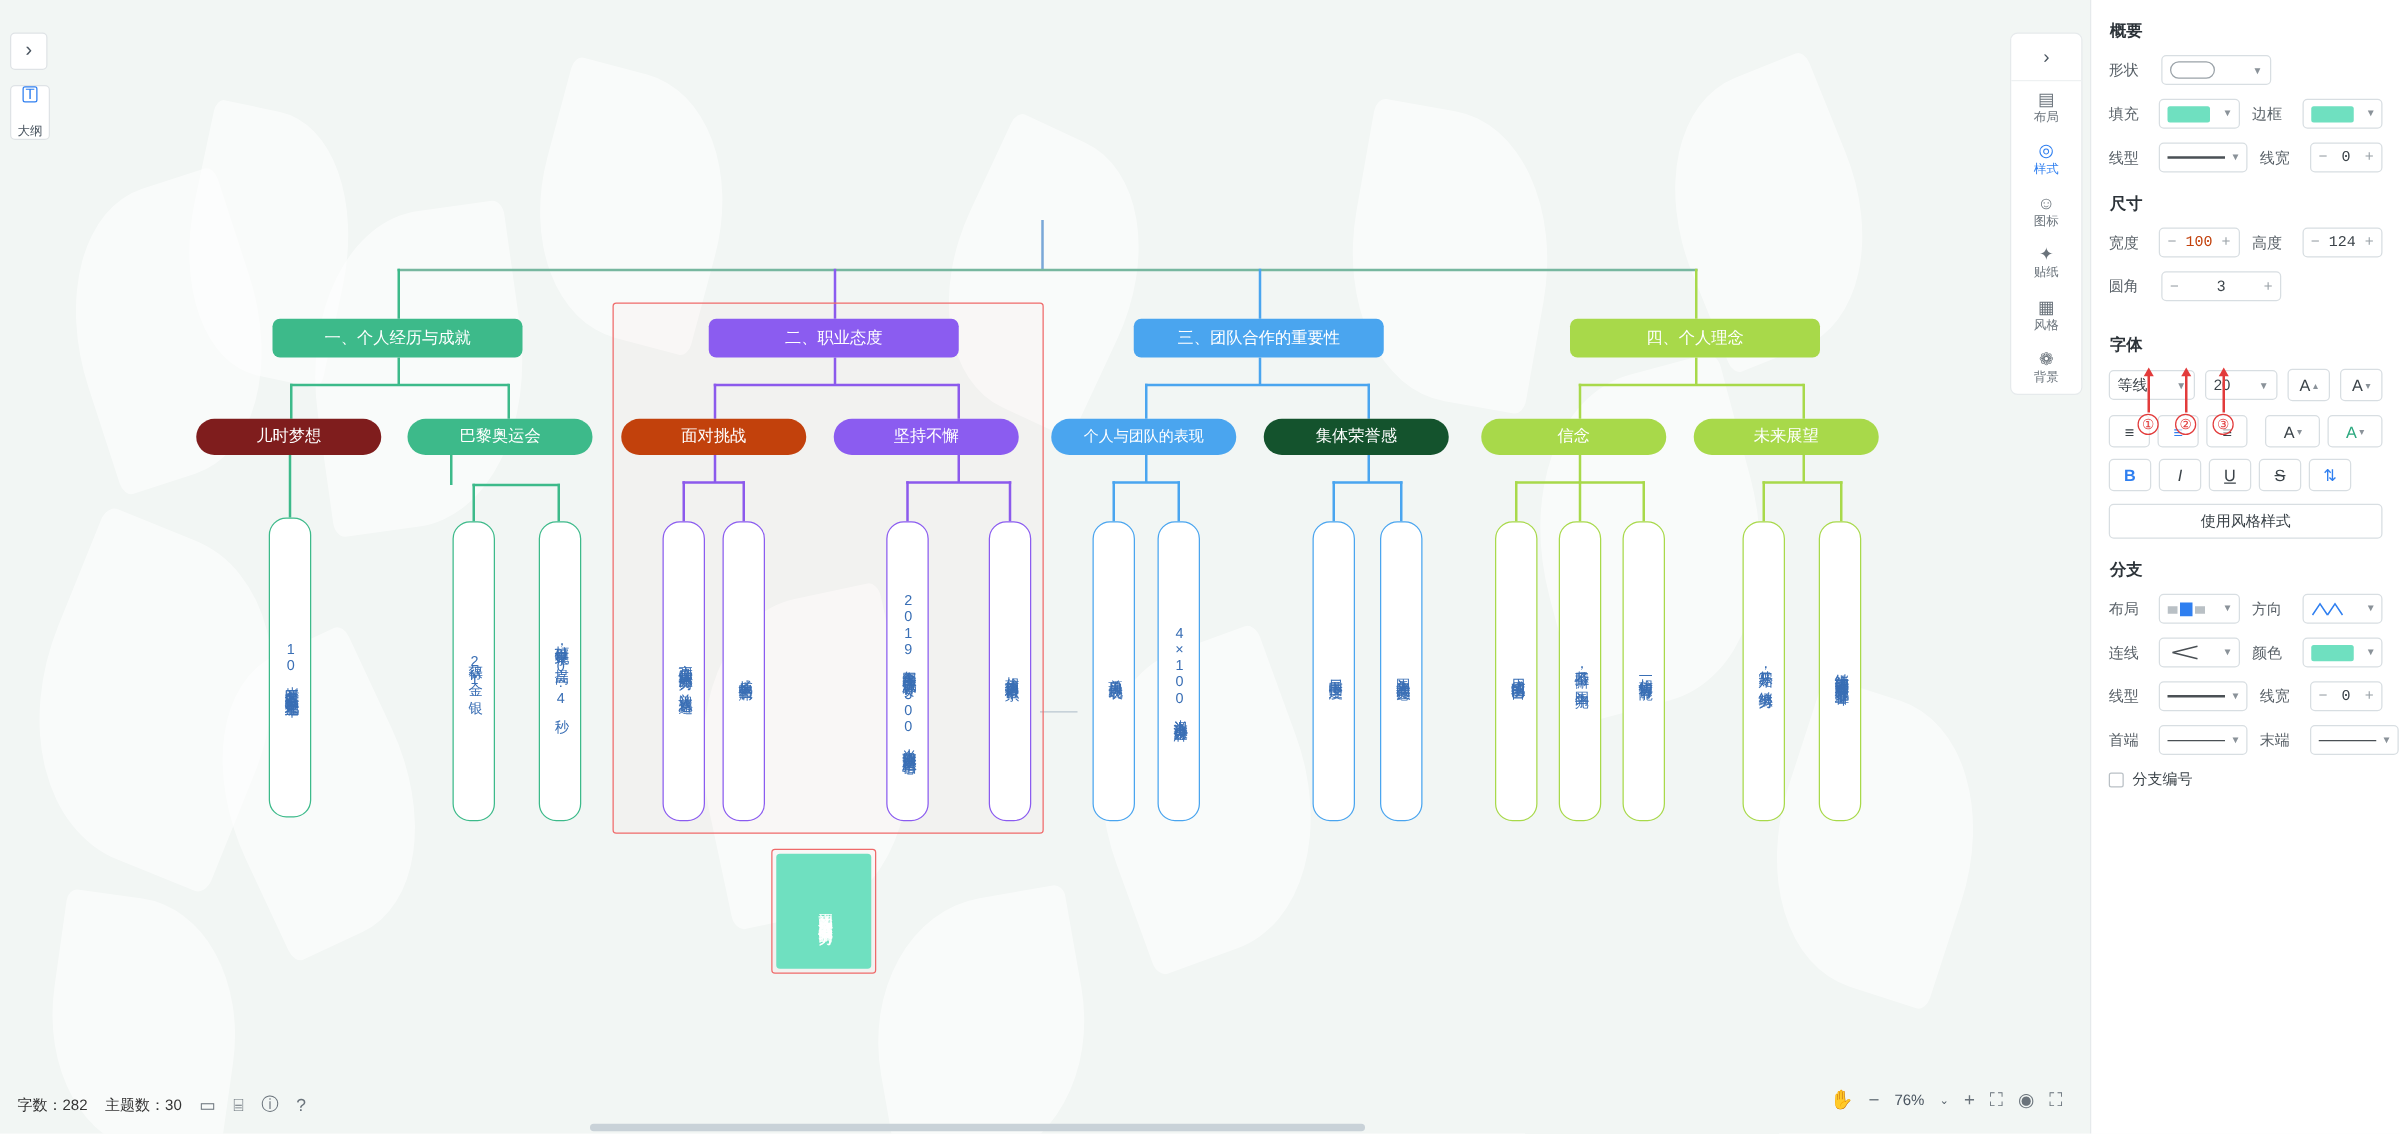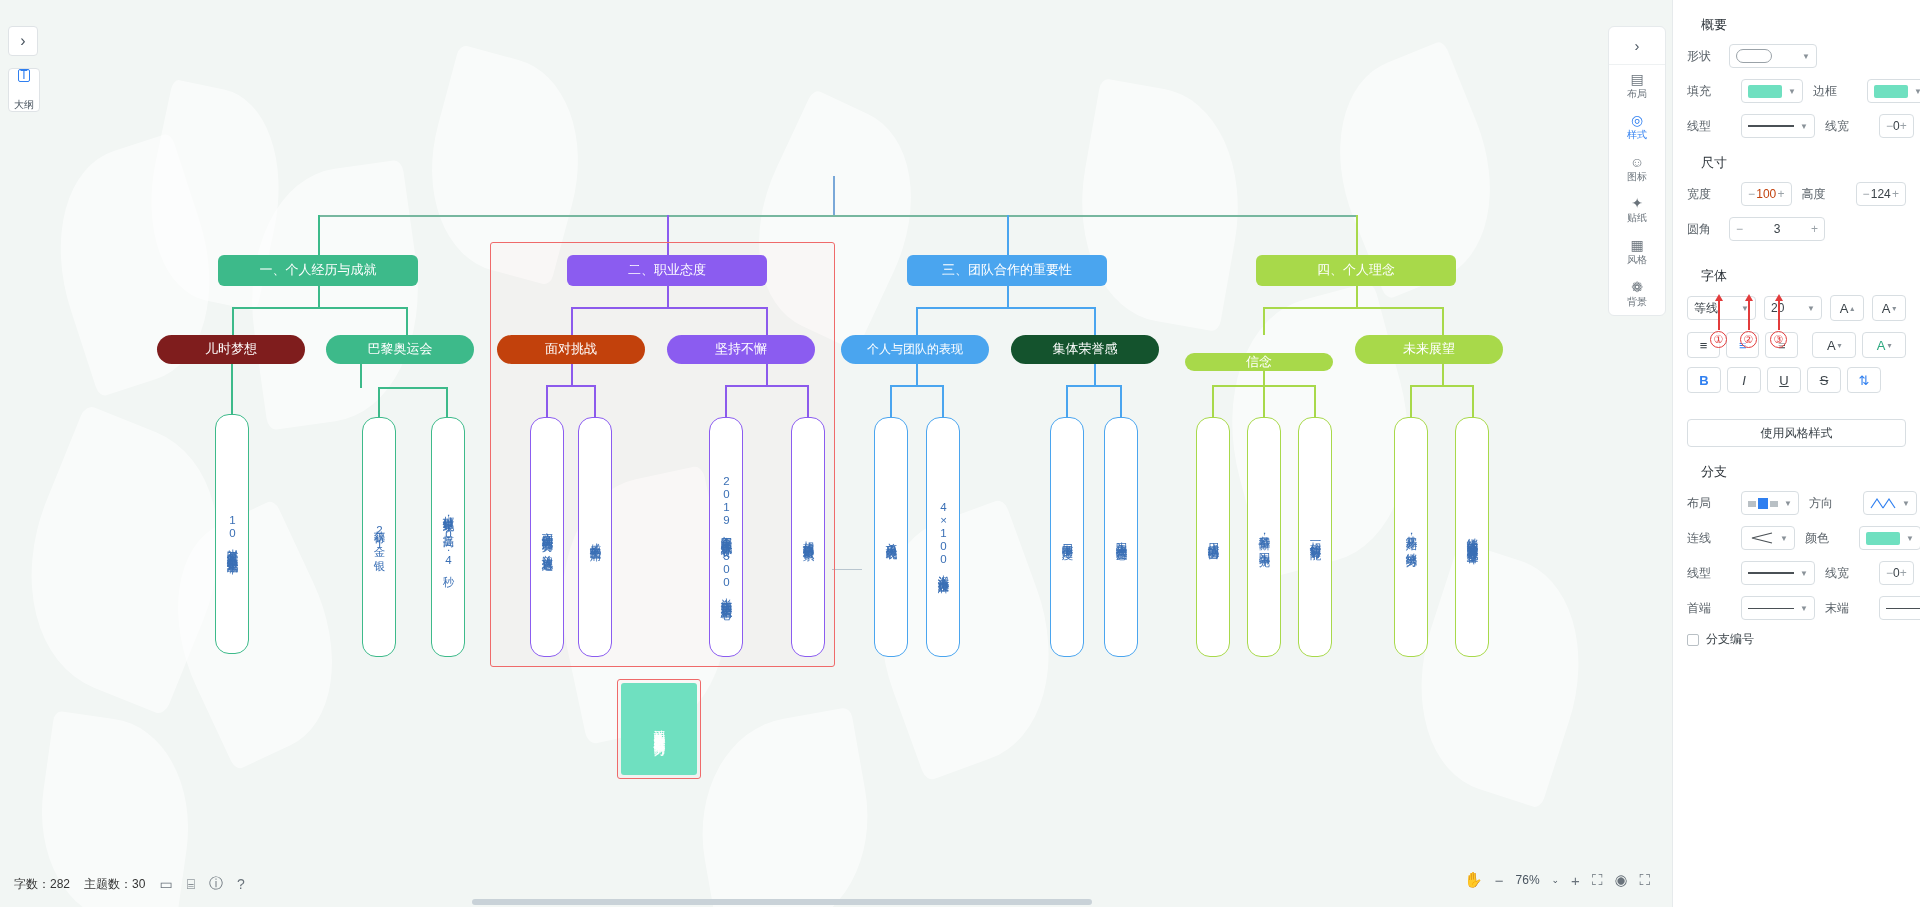--- a/index.html
+++ b/index.html
@@ -110,21 +110,21 @@
     position:absolute; left:472px; bottom:2px; width:620px; height:6px;
     background:#c9d2d8; border-radius:3px; z-index:40;
   }
 
   
   #panel {
     position:absolute; left:1672px; top:0; width:248px; height:907px;
     background:#fff; border-left:1px solid #e6eaec;
     padding:12px 14px; font-size:12px; color:#3b4349;
   }
-  .sec-title { font-size:13px; font-weight:normal; color:#2b3238; margin:4px 14px 10px; }
+  .sec-title { font-size:13px; font-weight:bold; color:#2b3238; margin:4px 1px 10px; }
   .row { display:flex; align-items:center; margin-bottom:11px; gap:8px; }
   .lbl { width:34px; color:#5a6269; flex:0 0 auto; font-size:12px; }
   .ctl {
     height:24px; border:1px solid #d8dee2; border-radius:4px; background:#fff;
     display:flex; align-items:center; padding:0 6px; gap:6px; flex:1 1 auto;
     position:relative;
   }
   .ctl .caret { margin-left:auto; font-size:8px; color:#8a9299; }
   .swatch { width:34px; height:13px; border-radius:2px; background:#6fe0c0; }
   .pill { width:36px; height:14px; border:1px solid #9aa2a8; border-radius:8px; }
@@ -132,35 +132,35 @@
   .line-sample.thin { border-top:1px solid #4a5055; }
   .num-ctl {
     height:24px; border:1px solid #d8dee2; border-radius:4px; background:#fff;
     display:flex; align-items:center; justify-content:space-between; padding:0 6px;
     flex:1 1 auto; color:#3b4349;
   }
   .num-ctl .pm { color:#9aa2a8; font-size:12px; }
   .num-ctl .val { font-size:12px; }
   .num-ctl.dim .val { color:#c2410c; }
   .two { display:flex; gap:10px; }
-  .two > .grp { display:flex; align-items:center; gap:20px; flex:1 1 0; }
+  .two > .grp { display:flex; align-items:center; gap:6px; flex:1 1 0;font-family:Liberation Mono, monospace; }
 
   .btnrow { display:flex; gap:6px; margin-bottom:9px; }
   .sqbtn {
     width:34px; height:26px; border:1px solid #d8dee2; border-radius:4px; background:#fff;
     display:flex; align-items:center; justify-content:center; color:#3b4349; font-size:13px;
   }
   .sqbtn.wide { width:45px; }
   .sqbtn.bluetext { color:#2f7ff0; }
   .sqbtn .mini { font-size:8px; margin-left:2px; color:#8a9299;}
 
   #style-btn {
     height:28px; border:1px solid #d8dee2; border-radius:4px; background:#fff;
     display:flex; align-items:center; justify-content:center; font-size:12px; color:#3b4349;
-    margin:26px 0 16px;
+    margin:10px 0 16px;
   }
   .chk { display:flex; align-items:center; gap:7px; margin-top:6px; }
   .chkbox { width:12px; height:12px; border:1px solid #b9c0c5; border-radius:2px; }
 
   
   .anno {
     position:absolute; width:17px; height:17px; border-radius:50%;
     border:1.5px solid #e23b3b; color:#e23b3b; font-size:11px;
     display:flex; align-items:center; justify-content:center; z-index:60;
     background:rgba(255,255,255,.6);
@@ -307,21 +307,21 @@
   <div class="node" style="left:567px;top:255px;width:200px;height:31px;background:#8b5cf0">二、职业态度</div>
   <div class="node" style="left:907px;top:255px;width:200px;height:31px;background:#4aa5ef">三、团队合作的重要性</div>
   <div class="node" style="left:1256px;top:255px;width:200px;height:31px;background:#a8d94a">四、个人理念</div>
 
   <div class="node" style="left:157px;top:335px;width:148px;height:29px;background:#7f1d1d;border-radius:15px">儿时梦想</div>
   <div class="node" style="left:326px;top:335px;width:148px;height:29px;background:#3dba8a;border-radius:15px">巴黎奥运会</div>
   <div class="node" style="left:497px;top:335px;width:148px;height:29px;background:#c2410c;border-radius:15px">面对挑战</div>
   <div class="node" style="left:667px;top:335px;width:148px;height:29px;background:#8b5cf0;border-radius:15px">坚持不懈</div>
   <div class="node" style="left:841px;top:335px;width:148px;height:29px;background:#4aa5ef;border-radius:15px;font-size:12px">个人与团队的表现</div>
   <div class="node" style="left:1011px;top:335px;width:148px;height:29px;background:#14532d;border-radius:15px">集体荣誉感</div>
-  <div class="node" style="left:1185px;top:353px;width:148px;height:18px;background:#a8d94a;border-radius:15px">信念</div>
+  <div class="node" style="left:1185px;top:335px;width:148px;height:29px;background:#a8d94a;border-radius:15px">信念</div>
   <div class="node" style="left:1355px;top:335px;width:148px;height:29px;background:#a8d94a;border-radius:15px">未来展望</div>
 
   <div class="vnode" style="left:215px;top:414px;width:34px;height:240px;border:1.5px solid #3dba8a;color:#3a6fb5">10岁时公开表示要拿世界纪录和冠军</div>
   <div class="vnode" style="left:362px;top:417px;width:34px;height:240px;border:1.5px solid #3dba8a;color:#3a6fb5">获得2金1银</div>
   <div class="vnode" style="left:431px;top:417px;width:34px;height:240px;border:1.5px solid #3dba8a;color:#3a6fb5">打破世界纪录，提高0.4秒</div>
 
   <div class="vnode" style="left:530px;top:417px;width:34px;height:240px;border:1.5px solid #8b5cf0;color:#3a6fb5">高强度训练与比赛压力，曾让人想逃避</div>
   <div class="vnode" style="left:578px;top:417px;width:34px;height:240px;border:1.5px solid #8b5cf0;color:#3a6fb5">成长中的生长痛</div>
   <div class="vnode" style="left:709px;top:417px;width:34px;height:240px;border:1.5px solid #8b5cf0;color:#3a6fb5">2019年全国夏季游泳锦标赛1500米自由泳预赛后重拾信心</div>
   <div class="vnode" style="left:791px;top:417px;width:34px;height:240px;border:1.5px solid #8b5cf0;color:#3a6fb5">相信成功来自日常积累</div>

